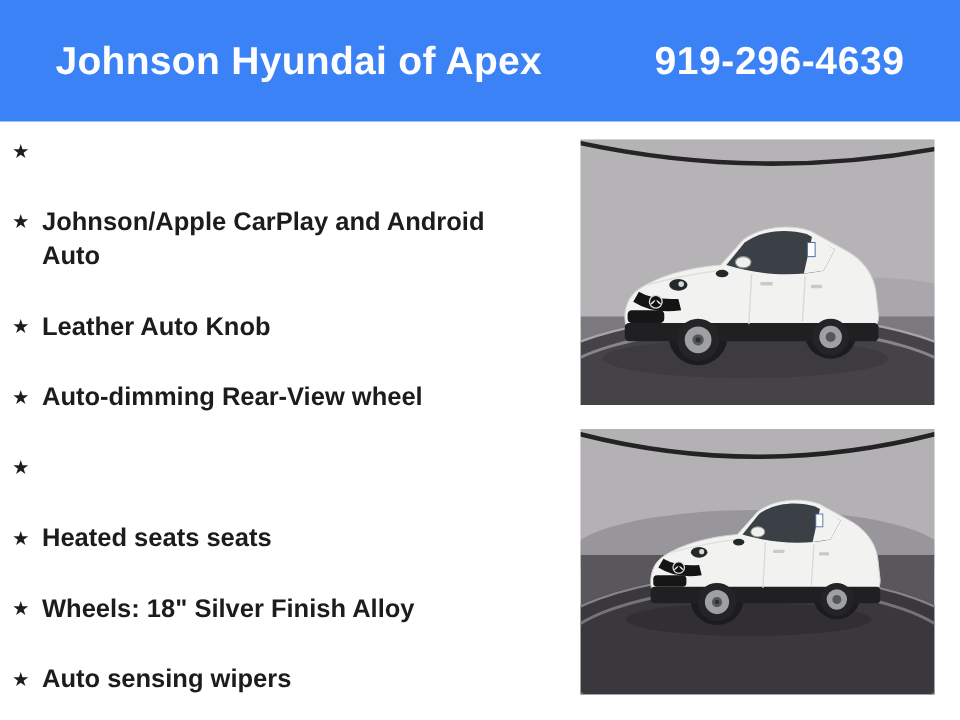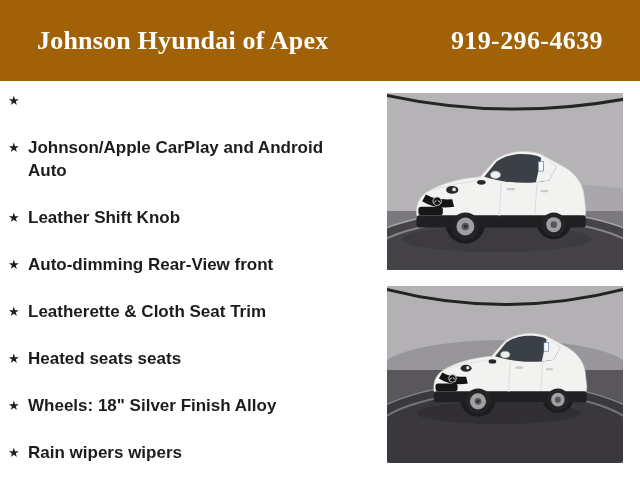--- a/index.html
+++ b/index.html
@@ -37,63 +37,62 @@
     position:absolute;left:387px;width:236px;height:177px;margin:0;
     overflow:hidden;background:#b5b3b6;
   }
   .photo svg{display:block;width:236px;height:177px;}
   .photo-top{top:93px;}
   .photo-bottom{top:286px;}
 </style>
 </head>
 <body>
 
-<header class="header" style="background: #a16207; color: rgb(253, 253, 253); font-family: Liberation Serif, serif;">
+<header class="header" style="background: #3b82f6; color: rgb(253, 253, 253);">
   <span class="dealer-name">Johnson Hyundai of Apex</span>
   <span class="phone">919-296-4639</span>
 </header>
 
 <ul class="features">
   <li>
     <span class="star">★</span>
   </li>
 
   <li>
     <span class="star">★</span>
     <span class="ftext">Johnson/Apple CarPlay and Android Auto</span>
   </li>
 
   <li>
     <span class="star">★</span>
-    <span class="ftext">Leather Shift Knob</span>
+    <span class="ftext">Leather Auto Knob</span>
   </li>
 
   <li>
     <span class="star">★</span>
-    <span class="ftext">Auto-dimming Rear-View front</span>
+    <span class="ftext">Auto-dimming Rear-View wheel</span>
   </li>
 
   <li>
     <span class="star">★</span>
-    <span class="ftext">Leatherette &amp; Cloth Seat Trim</span>
   </li>
 
   <li>
     <span class="star">★</span>
     <span class="ftext">Heated seats seats</span>
   </li>
 
   <li>
     <span class="star">★</span>
     <span class="ftext">Wheels: 18" Silver Finish Alloy</span>
   </li>
 
   <li>
     <span class="star">★</span>
-    <span class="ftext">Rain wipers wipers</span>
+    <span class="ftext">Auto sensing wipers</span>
   </li>
 </ul>
 
 <figure class="photo photo-top">
   <svg viewBox="0 0 236 177">
     <defs>
       <g id="mx30">
 
         <circle cx="60" cy="88" r="21" fill="#1c1c1e"></circle>
         <circle cx="154" cy="86" r="18.5" fill="#1c1c1e"></circle>

